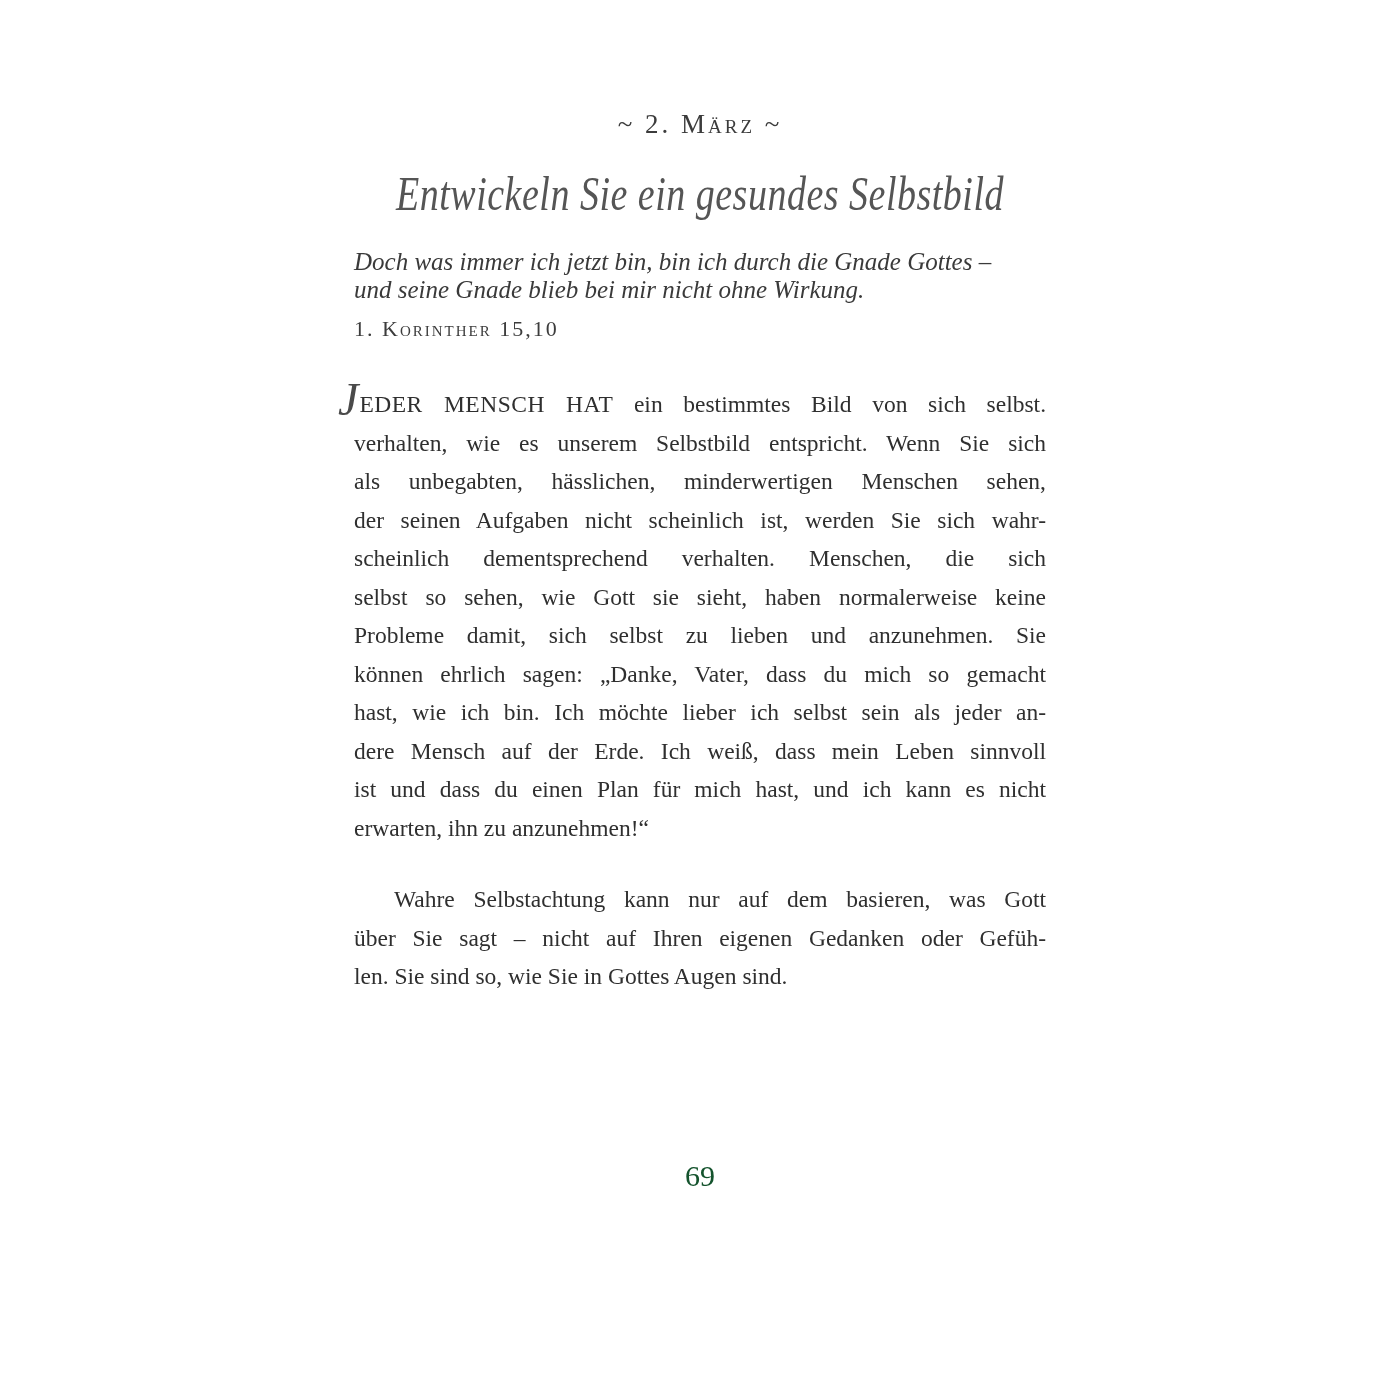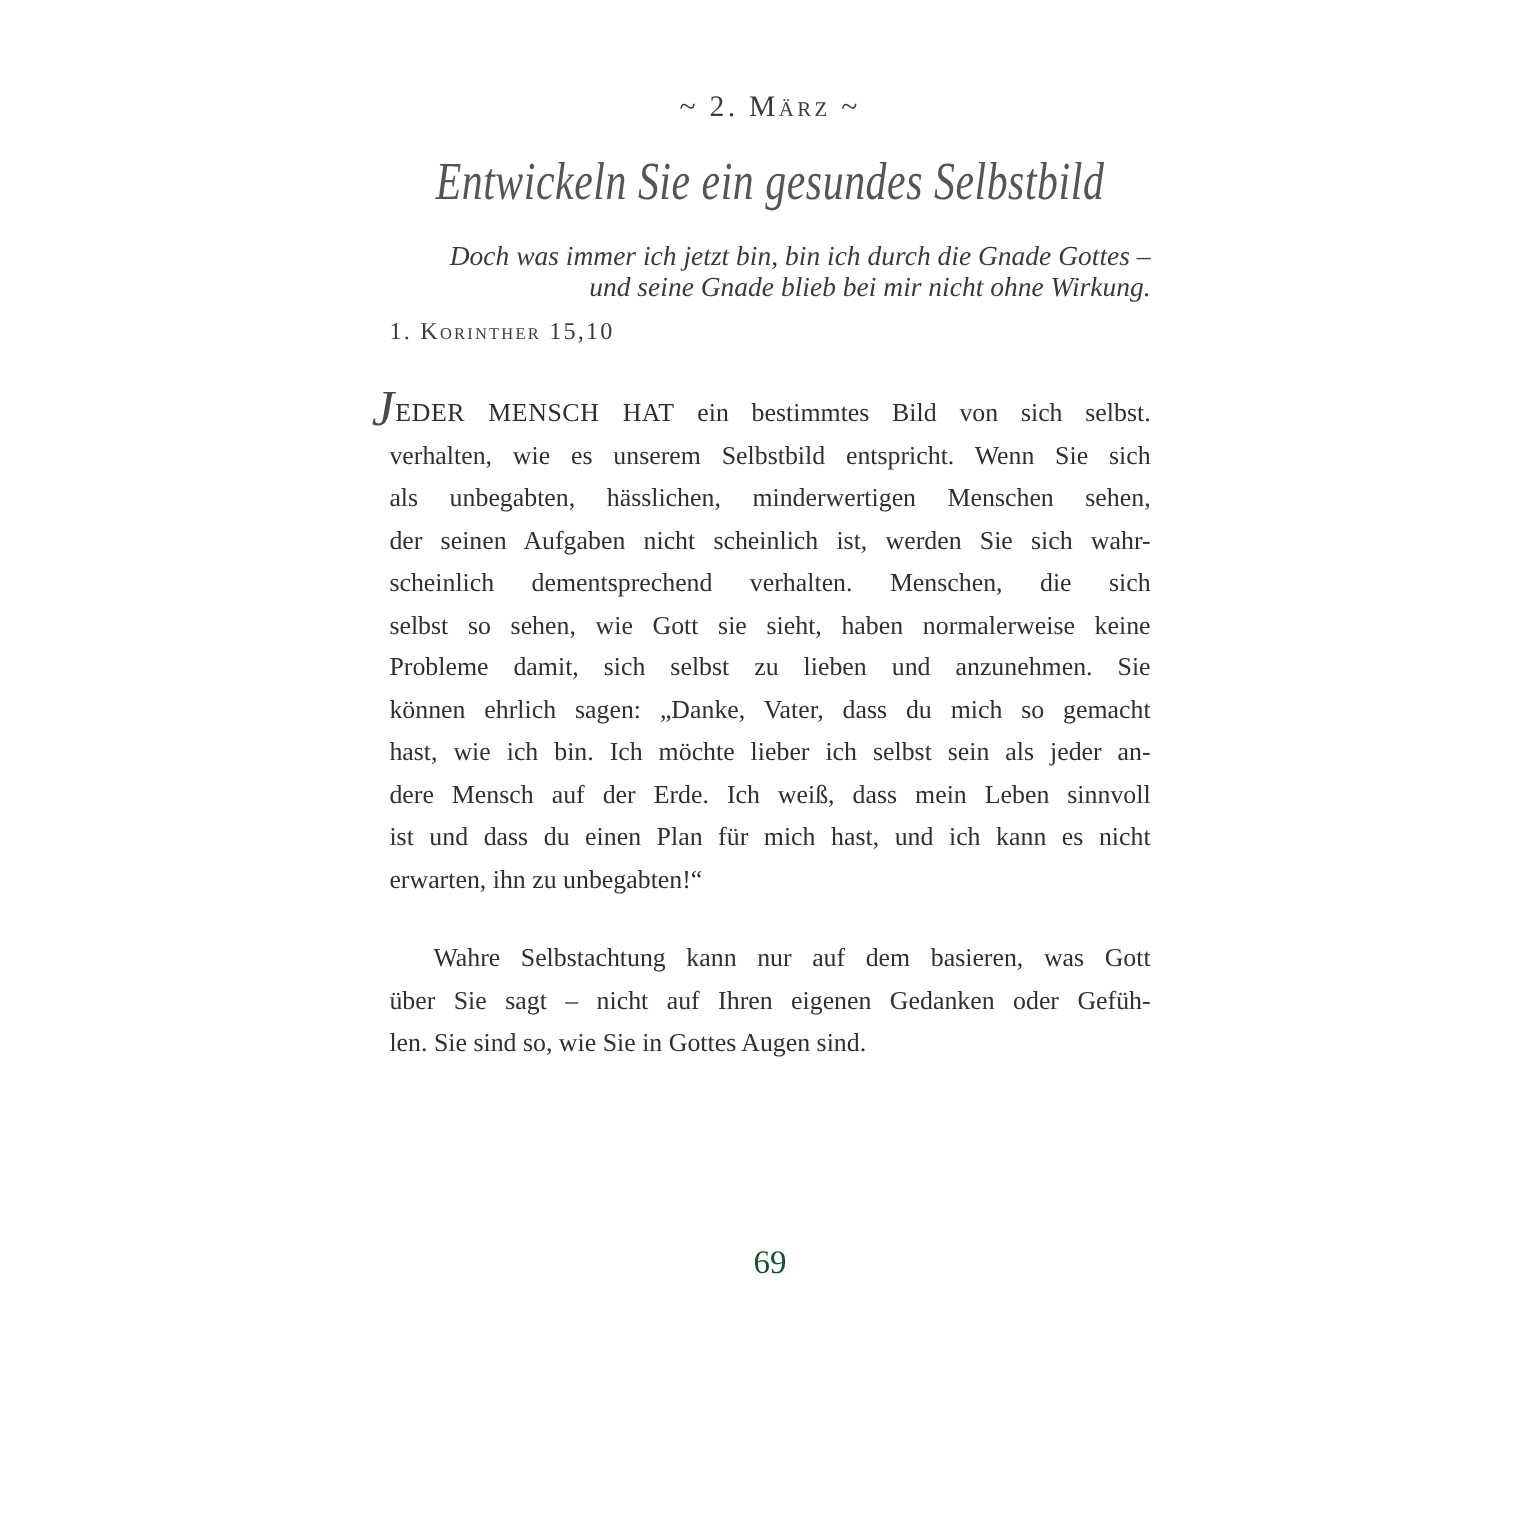--- a/index.html
+++ b/index.html
@@ -12,21 +12,21 @@
     height: 1400px;
     background: #ffffff;
     position: relative;
     overflow: hidden;
     font-family: "Liberation Serif", serif;
     color: #2f2f2f;
   }
   .content {
     width: 692px;
     margin: 0 auto;
-    padding-top: 80px;
+    padding-top: 108px;
   }
   .date-header {
     text-align: center;
     font-variant: small-caps;
     font-size: 27px;
     line-height: 32px;
     letter-spacing: 3px;
     color: #3c3c3c;
   }
   .chapter-title {
@@ -38,21 +38,21 @@
     margin-top: 18px;
     color: #555555;
     letter-spacing: 0.5px;
     transform: scaleY(1.28);
     transform-origin: center top;
   }
   .verse {
     margin-top: 34px;
   }
   .verse-line {
-    text-align: right;
+    text-align: left;
     font-style: italic;
     font-size: 25px;
     line-height: 28px;
     color: #3a3a3a;
   }
   .scripture-reference {
     text-align: left;
     font-variant: small-caps;
     font-size: 22px;
     line-height: 24px;
@@ -124,21 +124,21 @@
             <div class="line">verhalten, wie es unserem Selbstbild entspricht. Wenn Sie sich</div>
             <div class="line">als unbegabten, hässlichen, minderwertigen Menschen sehen,</div>
             <div class="line">der seinen Aufgaben nicht scheinlich ist, werden Sie sich wahr-</div>
             <div class="line">scheinlich dementsprechend verhalten. Menschen, die sich</div>
             <div class="line">selbst so sehen, wie Gott sie sieht, haben normalerweise keine</div>
             <div class="line">Probleme damit, sich selbst zu lieben und anzunehmen. Sie</div>
             <div class="line">können ehrlich sagen: „Danke, Vater, dass du mich so gemacht</div>
             <div class="line">hast, wie ich bin. Ich möchte lieber ich selbst sein als jeder an-</div>
             <div class="line">dere Mensch auf der Erde. Ich weiß, dass mein Leben sinnvoll</div>
             <div class="line">ist und dass du einen Plan für mich hast, und ich kann es nicht</div>
-            <div class="line">erwarten, ihn zu unbegabten!“</div>
+            <div class="line">erwarten, ihn zu anzunehmen!“</div>
           </div>
       </div>
 
       <div class="para para-2">
         <div class="lines">
             <div class="line">Wahre Selbstachtung kann nur auf dem basieren, was Gott</div>
             <div class="line">über Sie sagt – nicht auf Ihren eigenen Gedanken oder Gefüh-</div>
             <div class="line">len. Sie sind so, wie Sie in Gottes Augen sind.</div>
           </div>
       </div>

